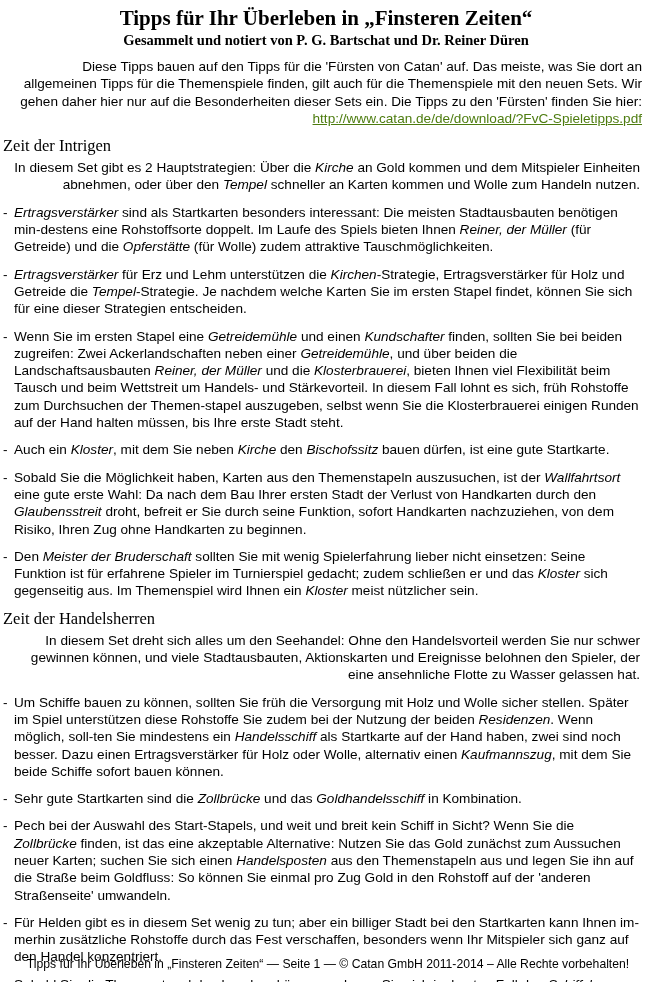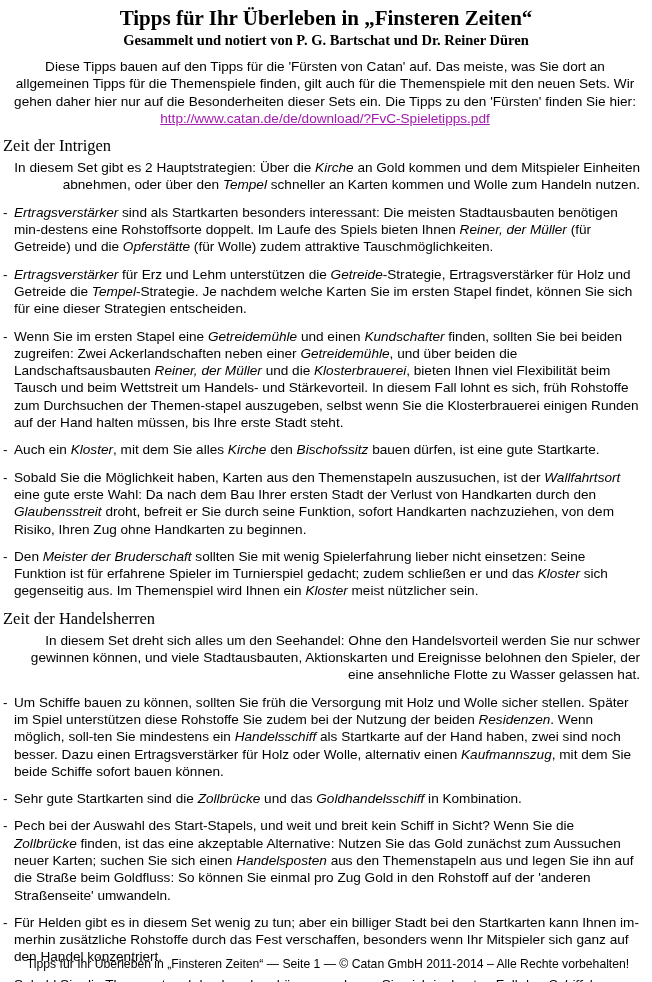--- a/index.html
+++ b/index.html
@@ -38,24 +38,24 @@
     font-weight: bold;
     font-size: 14.5px;
     line-height: 17px;
     text-align: center;
     margin: 2px 8px 0 8px;
   }
   .intro {
     font-size: 13.6px;
     line-height: 17.3px;
     margin: 9px 10px 0 8px;
-    text-align: center;
+    text-align: right;
   }
   .intro a.link {
-    color: #a21caf;
+    color: #4d7c0f;
     text-decoration: underline;
   }
   h2.section {
     font-family: "Liberation Serif", serif;
     font-weight: normal;
     font-size: 16.5px;
     line-height: 20px;
     margin: 9px 0 3px 3px;
     padding: 0;
   }
@@ -107,23 +107,23 @@
     <span>Diese Tipps bauen auf den Tipps für die 'Fürsten von Catan' auf. Das meiste, was Sie dort an allgemeinen Tipps für die Themenspiele finden, gilt auch für die Themenspiele mit den neuen Sets. Wir gehen daher hier nur auf die Besonderheiten dieser Sets ein. Die Tipps zu den 'Fürsten' finden Sie hier:</span>
     <br>
     <a class="link" href="#">http://www.catan.de/de/download/?FvC-Spieletipps.pdf</a>
   </div>
 
   <div id="sections-host">
       <h2 class="section">Zeit der Intrigen</h2>
       <p class="para"><span>In diesem Set gibt es 2 Hauptstrategien: Über die </span><i>Kirche</i><span> an Gold kommen und dem Mitspieler Einheiten abnehmen, oder über den </span><i>Tempel</i><span> schneller an Karten kommen und Wolle zum Handeln nutzen.</span></p>
       <ul class="tips">
         <li><span class="dash">-</span><i>Ertragsverstärker</i><span> sind als Startkarten besonders interessant: Die meisten Stadtausbauten benötigen min-destens eine Rohstoffsorte doppelt. Im Laufe des Spiels bieten Ihnen </span><i>Reiner, der Müller</i><span> (für Getreide) und die </span><i>Opferstätte</i><span> (für Wolle) zudem attraktive Tauschmöglichkeiten.</span></li>
-        <li><span class="dash">-</span><i>Ertragsverstärker</i><span> für Erz und Lehm unterstützen die </span><i>Getreide</i><span>-Strategie, Ertragsverstärker für Holz und Getreide die </span><i>Tempel</i><span>-Strategie. Je nachdem welche Karten Sie im ersten Stapel findet, können Sie sich für eine dieser Strategien entscheiden.</span></li>
+        <li><span class="dash">-</span><i>Ertragsverstärker</i><span> für Erz und Lehm unterstützen die </span><i>Kirchen</i><span>-Strategie, Ertragsverstärker für Holz und Getreide die </span><i>Tempel</i><span>-Strategie. Je nachdem welche Karten Sie im ersten Stapel findet, können Sie sich für eine dieser Strategien entscheiden.</span></li>
         <li><span class="dash">-</span><span>Wenn Sie im ersten Stapel eine </span><i>Getreidemühle</i><span> und einen </span><i>Kundschafter</i><span> finden, sollten Sie bei beiden zugreifen: Zwei Ackerlandschaften neben einer </span><i>Getreidemühle</i><span>, und über beiden die Landschaftsausbauten </span><i>Reiner, der Müller</i><span> und die </span><i>Klosterbrauerei</i><span>, bieten Ihnen viel Flexibilität beim Tausch und beim Wettstreit um Handels- und Stärkevorteil. In diesem Fall lohnt es sich, früh Rohstoffe zum Durchsuchen der Themen-stapel auszugeben, selbst wenn Sie die Klosterbrauerei einigen Runden auf der Hand halten müssen, bis Ihre erste Stadt steht.</span></li>
-        <li><span class="dash">-</span><span>Auch ein </span><i>Kloster</i><span>, mit dem Sie alles </span><i>Kirche</i><span> den </span><i>Bischofssitz</i><span> bauen dürfen, ist eine gute Startkarte.</span></li>
+        <li><span class="dash">-</span><span>Auch ein </span><i>Kloster</i><span>, mit dem Sie neben </span><i>Kirche</i><span> den </span><i>Bischofssitz</i><span> bauen dürfen, ist eine gute Startkarte.</span></li>
         <li><span class="dash">-</span><span>Sobald Sie die Möglichkeit haben, Karten aus den Themenstapeln auszusuchen, ist der </span><i>Wallfahrtsort</i><span> eine gute erste Wahl: Da nach dem Bau Ihrer ersten Stadt der Verlust von Handkarten durch den </span><i>Glaubensstreit</i><span> droht, befreit er Sie durch seine Funktion, sofort Handkarten nachzuziehen, von dem Risiko, Ihren Zug ohne Handkarten zu beginnen.</span></li>
         <li><span class="dash">-</span><span>Den </span><i>Meister der Bruderschaft</i><span> sollten Sie mit wenig Spielerfahrung lieber nicht einsetzen: Seine Funktion ist für erfahrene Spieler im Turnierspiel gedacht; zudem schließen er und das </span><i>Kloster</i><span> sich gegenseitig aus. Im Themenspiel wird Ihnen ein </span><i>Kloster</i><span> meist nützlicher sein.</span></li>
       </ul>
       <h2 class="section">Zeit der Handelsherren</h2>
       <p class="para"><span>In diesem Set dreht sich alles um den Seehandel: Ohne den Handelsvorteil werden Sie nur schwer gewinnen können, und viele Stadtausbauten, Aktionskarten und Ereignisse belohnen den Spieler, der eine ansehnliche Flotte zu Wasser gelassen hat.</span></p>
       <ul class="tips">
         <li><span class="dash">-</span><span>Um Schiffe bauen zu können, sollten Sie früh die Versorgung mit Holz und Wolle sicher stellen. Später im Spiel unterstützen diese Rohstoffe Sie zudem bei der Nutzung der beiden </span><i>Residenzen</i><span>. Wenn möglich, soll-ten Sie mindestens ein </span><i>Handelsschiff</i><span> als Startkarte auf der Hand haben, zwei sind noch besser. Dazu einen Ertragsverstärker für Holz oder Wolle, alternativ einen </span><i>Kaufmannszug</i><span>, mit dem Sie beide Schiffe sofort bauen können.</span></li>
         <li><span class="dash">-</span><span>Sehr gute Startkarten sind die </span><i>Zollbrücke</i><span> und das </span><i>Goldhandelsschiff</i><span> in Kombination.</span></li>
         <li><span class="dash">-</span><span>Pech bei der Auswahl des Start-Stapels, und weit und breit kein Schiff in Sicht? Wenn Sie die </span><i>Zollbrücke</i><span> finden, ist das eine akzeptable Alternative: Nutzen Sie das Gold zunächst zum Aussuchen neuer Karten; suchen Sie sich einen </span><i>Handelsposten</i><span> aus den Themenstapeln aus und legen Sie ihn auf die Straße beim Goldfluss: So können Sie einmal pro Zug Gold in den Rohstoff auf der 'anderen Straßenseite' umwandeln.</span></li>
         <li><span class="dash">-</span><span>Für Helden gibt es in diesem Set wenig zu tun; aber ein billiger Stadt bei den Startkarten kann Ihnen im-merhin zusätzliche Rohstoffe durch das Fest verschaffen, besonders wenn Ihr Mitspieler sich ganz auf den Handel konzentriert.</span></li>

